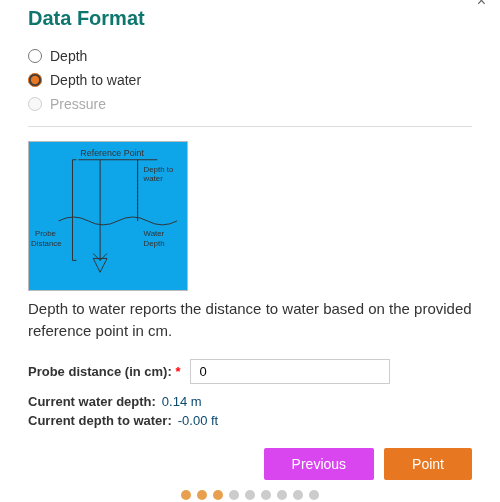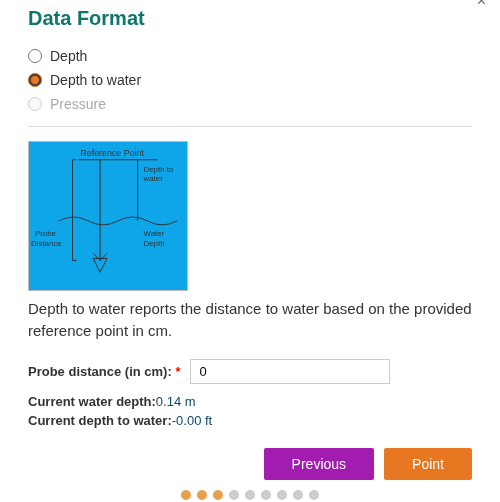--- a/index.html
+++ b/index.html
@@ -104,20 +104,21 @@
       outline: none;
     }
     .info-row {
       display: flex;
       flex-direction: column;
       gap: 4px;
       margin-bottom: 20px;
     }
     .info-item {
       display: flex;
+      gap: 6px;
       font-size: 13px;
     }
     .info-key {
       font-weight: bold;
       color: #333;
     }
     .info-val {
       color: #0c4a6e;
     }
     .footer {
@@ -126,21 +127,21 @@
       align-items: center;
       gap: 10px;
     }
     .btn-row {
       display: flex;
       gap: 10px;
       justify-content: flex-end;
       width: 100%;
     }
     .btn-prev {
-      background: #a21caf;
+      background: #d946ef;
       color: #fff;
       border: none;
       padding: 4px 28px;
       font-size: 14px;
       cursor: pointer;
       border-radius: 2px;
     }
     .btn-next {
       background: #e87722;
       color: #fff;

